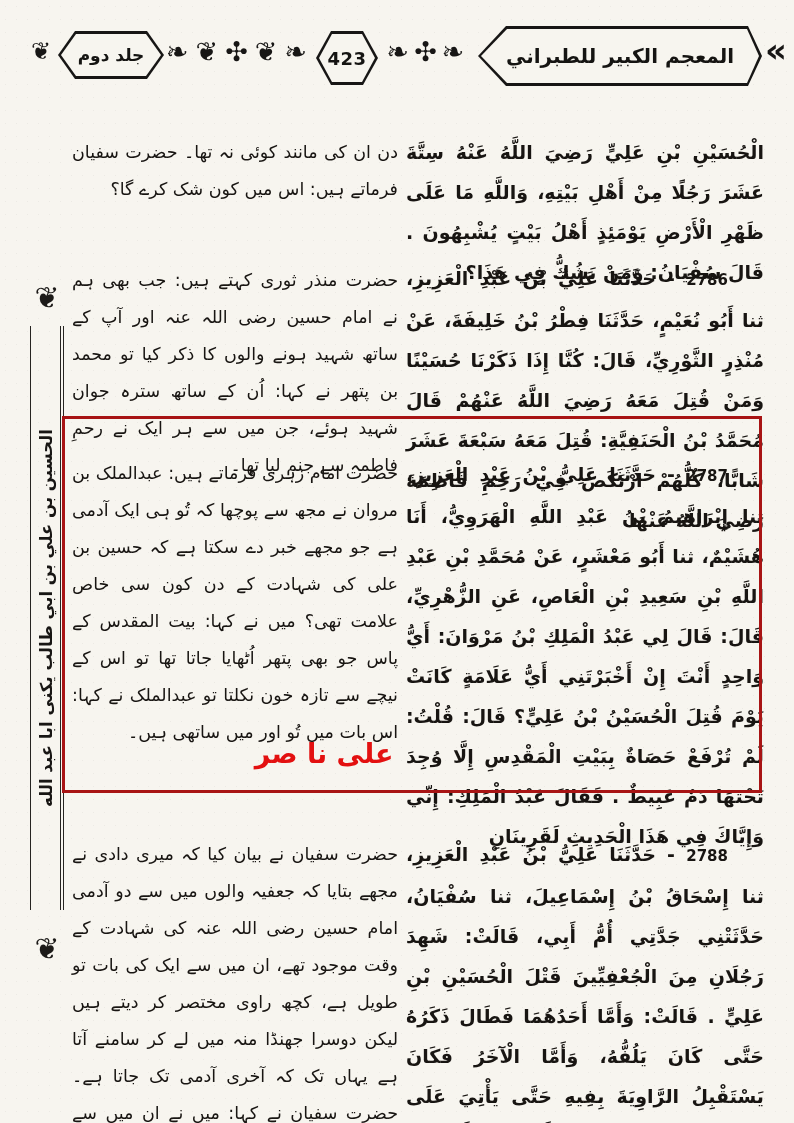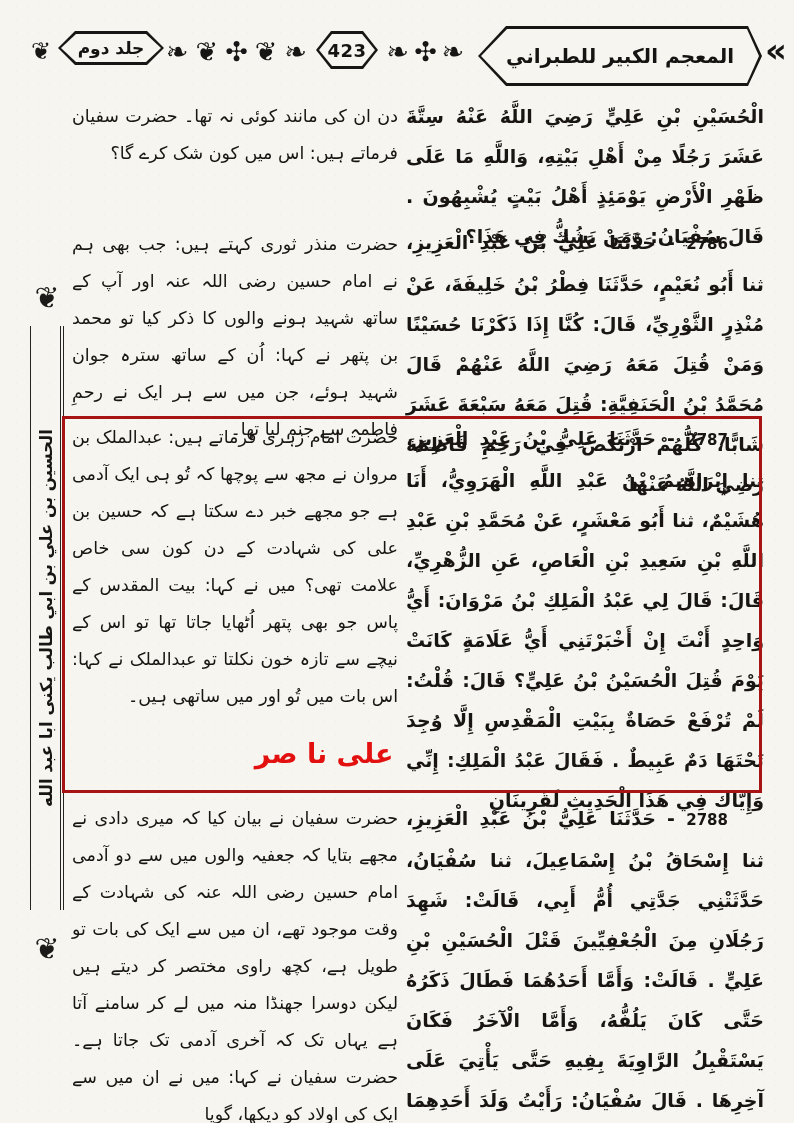--- a/index.html
+++ b/index.html
@@ -17,25 +17,25 @@
   .badge { position:absolute; background:#171615; }
   .badge .badge-fill { position:absolute; inset:3px; background:#f7f5ef; }
   .badge .badge-label {
     position:absolute; inset:0; display:flex; align-items:center; justify-content:center;
     font-weight:bold; z-index:2; letter-spacing:0.5px;
   }
   .title-badge { left:478px; top:26px; width:284px; height:60px;
     clip-path:polygon(28px 0, calc(100% - 14px) 0, 100% 50%, calc(100% - 14px) 100%, 28px 100%, 0 50%); }
   .title-badge .badge-fill { clip-path:polygon(26px 0, calc(100% - 12px) 0, 100% 50%, calc(100% - 12px) 100%, 26px 100%, 0 50%); }
   .title-badge .badge-label { font-size:20px; }
-  .page-badge { left:316px; top:31px; width:62px; height:38px;
+  .page-badge { left:316px; top:31px; width:62px; height:54px;
     clip-path:polygon(15px 0, calc(100% - 15px) 0, 100% 50%, calc(100% - 15px) 100%, 15px 100%, 0 50%); }
   .page-badge .badge-fill { clip-path:polygon(13px 0, calc(100% - 13px) 0, 100% 50%, calc(100% - 13px) 100%, 13px 100%, 0 50%); }
   .page-badge .badge-label { font-size:18px; }
-  .volume-badge { left:58px; top:31px; width:106px; height:34px;
+  .volume-badge { left:58px; top:31px; width:106px; height:48px;
     clip-path:polygon(17px 0, calc(100% - 17px) 0, 100% 50%, calc(100% - 17px) 100%, 17px 100%, 0 50%); }
   .volume-badge .badge-fill { clip-path:polygon(15px 0, calc(100% - 15px) 0, 100% 50%, calc(100% - 15px) 100%, 15px 100%, 0 50%); }
   .volume-badge .badge-label { font-size:17px; }
 
   .orn { position:absolute; color:#171615; font-weight:bold; white-space:nowrap;
          display:flex; align-items:center; justify-content:center; }
   .orn-cluster-1 { left:166px; top:28px; width:148px; height:46px; font-size:27px; letter-spacing:7px; }
   .orn-cluster-2 { left:380px; top:28px; width:96px;  height:46px; font-size:27px; letter-spacing:5px; }
   .orn-left-edge { left:24px;  top:28px; width:34px;  height:46px; font-size:24px; }
   .orn-right-edge{ left:760px; top:24px; width:32px;  height:52px; font-size:34px; }
@@ -47,21 +47,21 @@
   .sidebar .finial.top { top:-2px; }
   .sidebar .finial.bottom { bottom:-4px; }
   .sidebar .band { position:absolute; left:2px; top:44px; bottom:52px; width:34px;
     border-left:1.5px solid #262421; border-right:4px double #262421; }
   .sidebar .vtext { position:absolute; top:50%; left:50%;
     transform:translate(-50%,-50%) rotate(-90deg);
     white-space:nowrap; direction:rtl; font-weight:bold; font-size:16.5px; color:#181614; }
 
   
   p.ar, p.ur { position:absolute; direction:rtl; text-align:justify; text-align-last:right;
-    color:#181512; }
+    color:#181512;margin-top:36px; }
   p.ar { left:406px; width:358px; font-size:19px; font-weight:bold; line-height:40px; }
   p.ur { left:72px;  width:326px; font-size:17.5px; line-height:37px; font-weight:500; }
   p.entry { text-indent:36px; }
   .num { font-size:15px; font-weight:800; letter-spacing:1px; }
   .sep { font-weight:800; }
 
   .ar-cont  { top:96px; }
   .ar-2786  { top:222px; }
   .ar-2787  { top:418px; }
   .ar-2788  { top:798px; }

